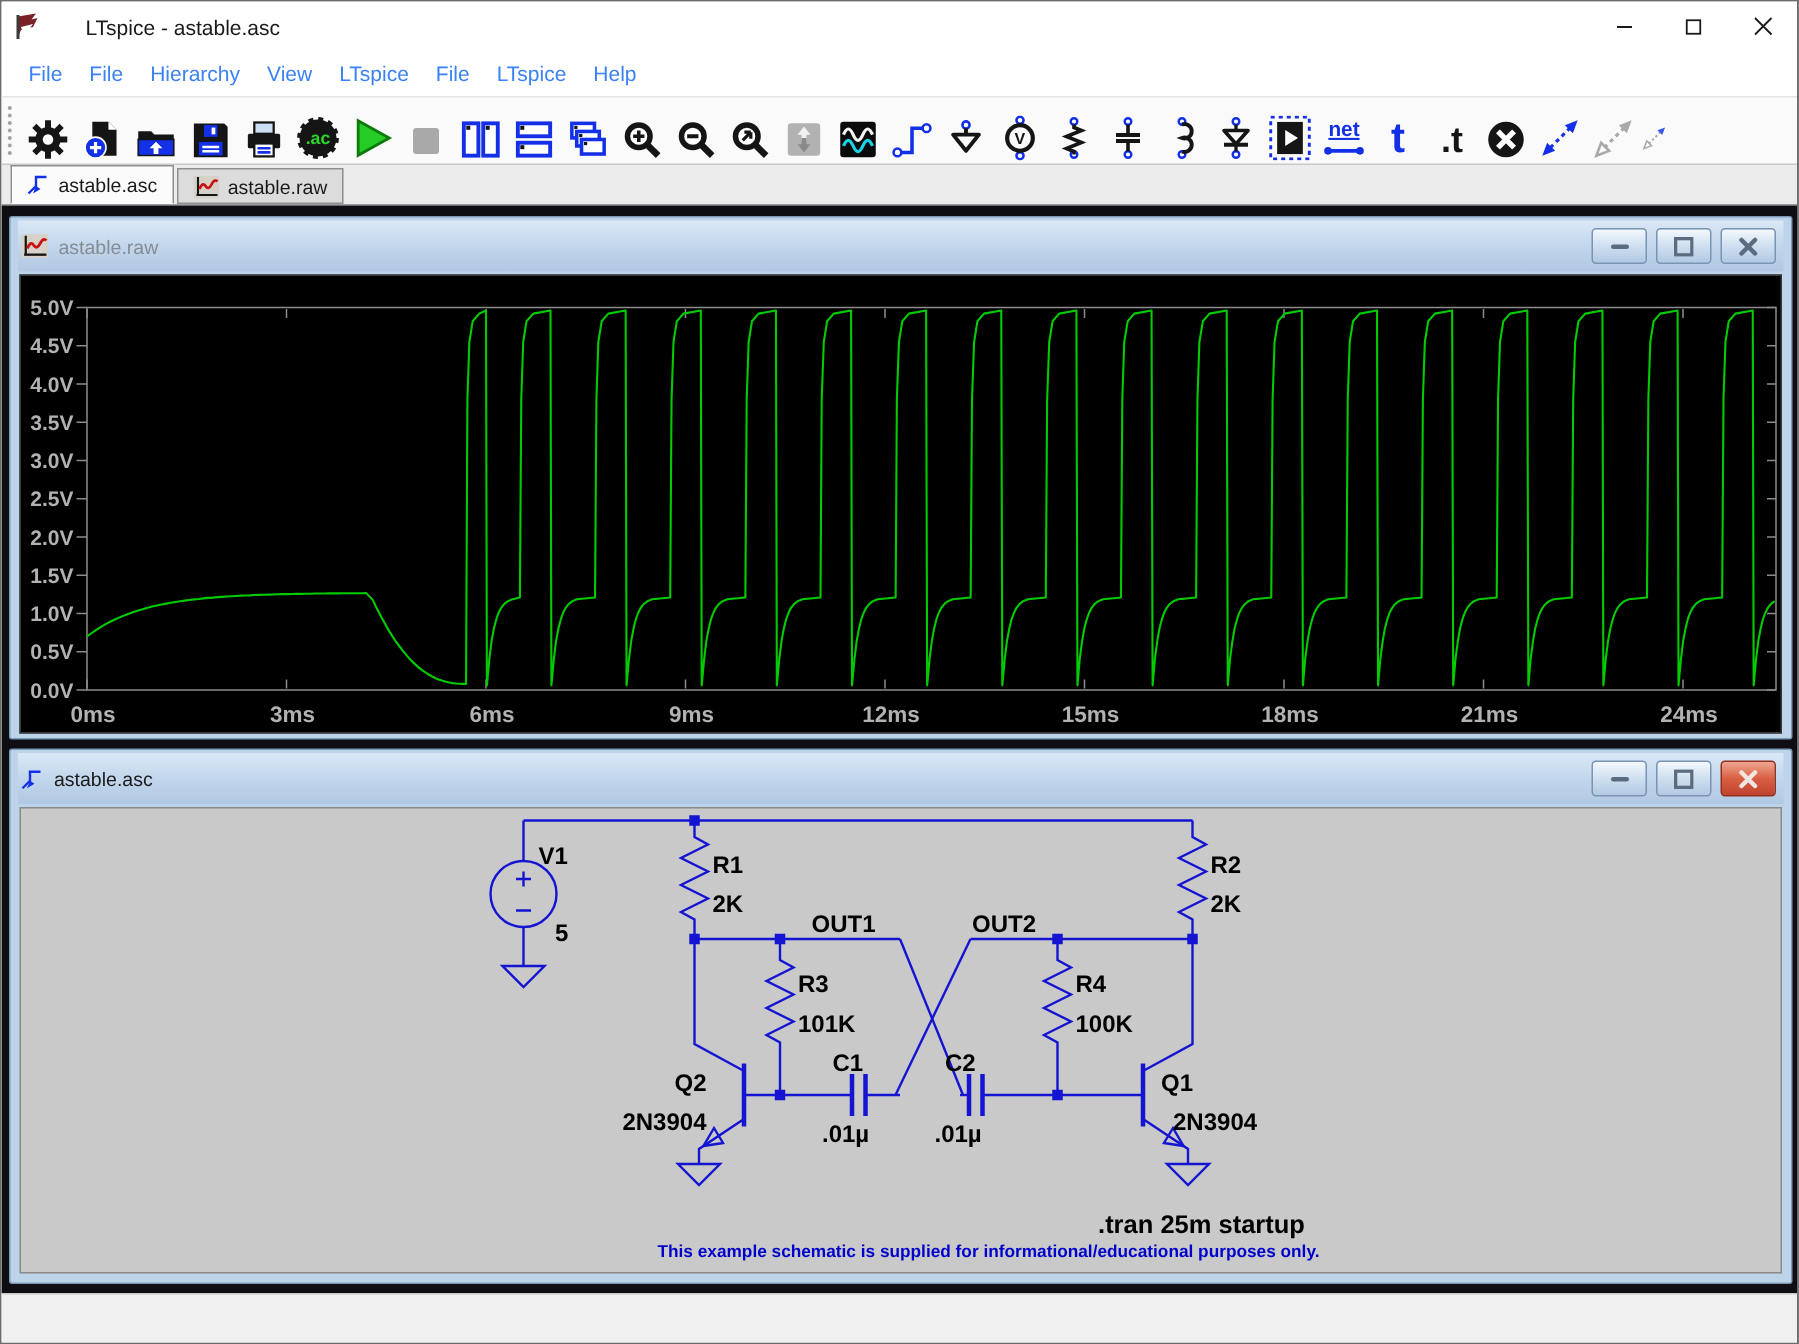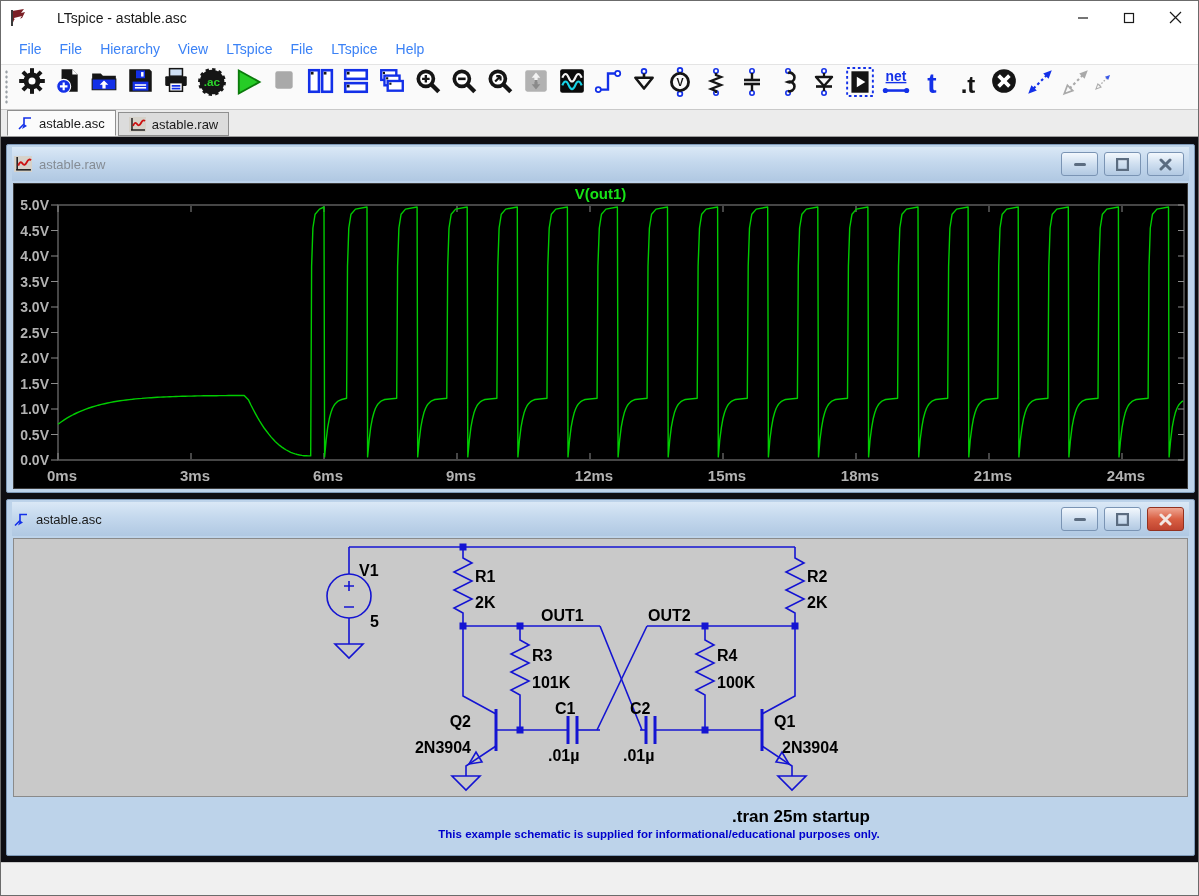--- a/index.html
+++ b/index.html
@@ -9,41 +9,41 @@
   #app-logo{margin-left:9px}
   .title-text{font-size:14px;margin-left:25px;color:#1a1a1a}
   .win-controls{margin-left:auto;display:flex;height:100%}
   .win-btn{width:46px;height:100%;display:flex;align-items:center;justify-content:center}
   
   #menubar{position:absolute;left:0;top:33px;width:100%;height:30px;background:#fff;display:flex;align-items:center;padding-left:9px;box-sizing:border-box}
   .menu-item{font-size:14px;padding:4px 9px;color:#3b82f6}
   
   #toolbar{position:absolute;left:0;top:63px;width:100%;height:46px;background:#fafafa;border-top:1px solid #e4e4e4;border-bottom:1px solid #c9c9c9;display:flex;align-items:center;box-sizing:border-box;overflow:hidden}
   .grip{width:7px;height:36px;margin:0 4px 0 2px;background-image:radial-gradient(circle,#9aa0a6 1px,transparent 1.5px);background-size:5px 5px;background-position:center}
-  .ticon{width:36px;height:40px;display:flex;align-items:flex-start;justify-content:center;flex:none}
+  .ticon{width:36px;height:40px;display:flex;align-items:flex-end;justify-content:center;flex:none}
   
   #tabbar{position:absolute;left:0;top:109px;width:100%;height:27px;background:#ececec;border-bottom:1px solid #9c9c9c;display:flex;align-items:flex-end;padding-left:6px;box-sizing:border-box}
   .tab{display:flex;align-items:center;gap:6px;font-size:13px;padding:0 10px;border:1px solid #8f8f8f;margin-right:2px;color:#1a1a1a}
   .tab.active{background:#fbfbfb;height:24px;border-bottom:1px solid #fbfbfb}
   .tab.inactive{background:#dcdcdc;height:22px}
   
   #mdi{position:absolute;left:0;top:136px;width:100%;height:725px;background:#0d0d12}
   .child{position:absolute;left:5px;width:1189px;background:#bdd3ea;border:1px solid #7e99b8;border-radius:2px;box-sizing:border-box}
   #wave-window{top:7px;height:349px}
   #schem-window{top:362px;height:357px}
   .child-title{height:34px;display:flex;align-items:center;margin:2px 5px 2px 5px;padding:0 2px;background:linear-gradient(180deg,#dae8f6 0%,#c4d8ed 45%,#b0c8e2 100%)}
   .child-title .label{font-size:13px;margin-left:7px}
   #wave-window .label{color:#858c94}
   #schem-window .label{color:#1a1a1a}
   .cap-btns{margin-left:auto;display:flex;gap:6px;padding-right:3px}
   .cap-btn{width:37px;height:24px;border:1px solid #7a94b4;border-radius:3px;background:linear-gradient(180deg,#f3f8fd,#cfdff0 50%,#b2c9e2);display:flex;align-items:center;justify-content:center;box-sizing:border-box}
   .cap-btn.red{background:linear-gradient(180deg,#efa692,#d95f43 50%,#bf4430);border-color:#93311f}
   .plot-wrap{position:relative;margin:0 6px;height:306px;background:#000;border:1px solid #3a3a3a;box-sizing:border-box}
   .trace-title{position:absolute;top:1px;left:0;right:0;text-align:center;color:#17e417;font-weight:bold;font-size:15px}
-  .schem-body{margin:0 6px;height:259px;background:#c9c9c9;border:1px solid #8a8a8a;box-sizing:border-box}
+  .schem-body{margin:0 6px;height:311px;background:#c9c9c9;border:1px solid #8a8a8a;box-sizing:border-box}
   
   #statusbar{position:absolute;left:0;top:861px;width:100%;height:35px;background:#f0f0f0;border-top:1px solid #c9c9c9;box-sizing:border-box}
   
   .w{stroke:#1414d2;stroke-width:1.6;fill:none}
   .wb{stroke:#1414d2;stroke-width:3;fill:none}
   .j{fill:#1414d2;stroke:none}
   .slabel{fill:#000;font-weight:bold;font-size:16px;font-family:"Liberation Sans",sans-serif}
   .sdir{fill:#000;font-weight:bold;font-size:17px}
   .snotice{fill:#0000cc;font-weight:bold;font-size:11.5px}
   #plot-svg text{font-family:"Liberation Sans",sans-serif}
@@ -461,21 +461,20 @@
           <line x1="1164" y1="225" x2="1170" y2="225" stroke="#8c8c8c"></line>
           <text x="35" y="230" fill="#b2b2b2" text-anchor="end" font-size="14" font-weight="bold">1.0V</text>
           <line x1="37" y1="250.5" x2="44" y2="250.5" stroke="#8c8c8c"></line>
           <line x1="1164" y1="250.5" x2="1170" y2="250.5" stroke="#8c8c8c"></line>
           <text x="35" y="255.5" fill="#b2b2b2" text-anchor="end" font-size="14" font-weight="bold">0.5V</text>
           <line x1="37" y1="276" x2="44" y2="276" stroke="#8c8c8c"></line>
           <line x1="1164" y1="276" x2="1170" y2="276" stroke="#8c8c8c"></line>
           <text x="35" y="281" fill="#b2b2b2" text-anchor="end" font-size="14" font-weight="bold">0.0V</text>
           <polyline points="44.0,240.3 47.1,238.0 50.2,235.9 53.3,233.9 56.4,232.1 59.5,230.5 62.6,229.0 65.7,227.6 68.8,226.3 71.9,225.1 75.0,224.0 78.1,223.0 81.2,222.1 84.3,221.2 87.4,220.4 90.5,219.7 93.6,219.0 96.8,218.4 99.9,217.8 103.0,217.3 106.1,216.8 109.2,216.4 112.3,216.0 115.4,215.6 118.5,215.3 121.6,214.9 124.7,214.6 127.8,214.4 130.9,214.1 134.0,213.9 137.1,213.7 140.2,213.5 143.3,213.3 146.4,213.1 149.5,213.0 152.6,212.9 155.7,212.7 158.8,212.6 161.9,212.5 165.0,212.4 168.1,212.3 171.2,212.2 174.3,212.1 177.4,212.1 180.5,212.0 183.6,211.9 186.7,211.9 189.8,211.8 192.9,211.8 196.1,211.7 199.2,211.7 202.3,211.7 205.4,211.6 208.5,211.6 211.6,211.6 214.7,211.5 217.8,211.5 220.9,211.5 224.0,211.5 227.1,211.5 230.2,211.4 234.6,216.1 236.8,220.8 239.1,225.2 241.3,229.4 243.5,233.4 245.7,237.1 247.9,240.6 250.1,244.0 252.4,247.0 254.6,249.9 256.8,252.6 259.0,255.1 261.2,257.4 263.4,259.4 265.6,261.4 267.9,263.1 270.1,264.6 272.3,266.0 274.5,267.2 276.7,268.3 278.9,269.2 281.2,269.9 283.4,270.5 285.6,271.0 287.8,271.4 290.0,271.7 292.2,271.8 294.5,271.9 296.7,271.9 297.6,82.2 298.9,44.0 301.1,30.2 305.5,25.1 310.0,23.0 310.6,272.9 312.2,255.6 313.7,243.4 315.3,234.8 316.9,228.8 318.4,224.5 320.0,221.5 321.5,219.4 323.1,217.9 324.6,216.8 326.2,216.1 327.7,215.5 332.6,214.3 333.5,82.2 334.8,44.0 337.0,30.2 341.5,25.1 353.0,23.0 353.6,272.9 355.2,255.6 356.7,243.4 358.3,234.8 359.9,228.8 361.4,224.5 363.0,221.5 364.5,219.4 366.1,217.9 367.6,216.8 369.2,216.1 370.7,215.5 382.7,214.3 383.6,82.2 384.9,44.0 387.1,30.2 391.5,25.1 403.1,23.0 403.7,272.9 405.3,255.6 406.8,243.4 408.4,234.8 409.9,228.8 411.5,224.5 413.0,221.5 414.6,219.4 416.2,217.9 417.7,216.8 419.3,216.1 420.8,215.5 432.8,214.3 433.7,82.2 435.0,44.0 437.2,30.2 441.6,25.1 453.2,23.0 453.8,272.9 455.4,255.6 456.9,243.4 458.5,234.8 460.0,228.8 461.6,224.5 463.1,221.5 464.7,219.4 466.2,217.9 467.8,216.8 469.3,216.1 470.9,215.5 482.9,214.3 483.8,82.2 485.1,44.0 487.3,30.2 491.7,25.1 503.3,23.0 503.9,272.9 505.5,255.6 507.0,243.4 508.6,234.8 510.1,228.8 511.7,224.5 513.2,221.5 514.8,219.4 516.3,217.9 517.9,216.8 519.4,216.1 521.0,215.5 533.0,214.3 533.8,82.2 535.2,44.0 537.4,30.2 541.8,25.1 553.4,23.0 554.0,272.9 555.6,255.6 557.1,243.4 558.7,234.8 560.2,228.8 561.8,224.5 563.3,221.5 564.9,219.4 566.4,217.9 568.0,216.8 569.5,216.1 571.1,215.5 583.1,214.3 583.9,82.2 585.3,44.0 587.5,30.2 591.9,25.1 603.4,23.0 604.1,272.9 605.7,255.6 607.2,243.4 608.8,234.8 610.3,228.8 611.9,224.5 613.4,221.5 615.0,219.4 616.5,217.9 618.1,216.8 619.6,216.1 621.2,215.5 633.1,214.3 634.0,82.2 635.4,44.0 637.6,30.2 642.0,25.1 653.5,23.0 654.2,272.9 655.8,255.6 657.3,243.4 658.9,234.8 660.4,228.8 662.0,224.5 663.5,221.5 665.1,219.4 666.6,217.9 668.2,216.8 669.7,216.1 671.3,215.5 683.2,214.3 684.1,82.2 685.5,44.0 687.7,30.2 692.1,25.1 703.6,23.0 704.3,272.9 705.8,255.6 707.4,243.4 708.9,234.8 710.5,228.8 712.1,224.5 713.6,221.5 715.2,219.4 716.7,217.9 718.3,216.8 719.8,216.1 721.4,215.5 733.3,214.3 734.2,82.2 735.5,44.0 737.8,30.2 742.2,25.1 753.7,23.0 754.4,272.9 755.9,255.6 757.5,243.4 759.0,234.8 760.6,228.8 762.1,224.5 763.7,221.5 765.2,219.4 766.8,217.9 768.4,216.8 769.9,216.1 771.5,215.5 783.4,214.3 784.3,82.2 785.6,44.0 787.9,30.2 792.3,25.1 803.8,23.0 804.5,272.9 806.0,255.6 807.6,243.4 809.1,234.8 810.7,228.8 812.2,224.5 813.8,221.5 815.3,219.4 816.9,217.9 818.4,216.8 820.0,216.1 821.5,215.5 833.5,214.3 834.4,82.2 835.7,44.0 838.0,30.2 842.4,25.1 853.9,23.0 854.6,272.9 856.1,255.6 857.7,243.4 859.2,234.8 860.8,228.8 862.3,224.5 863.9,221.5 865.4,219.4 867.0,217.9 868.5,216.8 870.1,216.1 871.6,215.5 883.6,214.3 884.5,82.2 885.8,44.0 888.0,30.2 892.5,25.1 904.0,23.0 904.7,272.9 906.2,255.6 907.8,243.4 909.3,234.8 910.9,228.8 912.4,224.5 914.0,221.5 915.5,219.4 917.1,217.9 918.6,216.8 920.2,216.1 921.7,215.5 933.7,214.3 934.6,82.2 935.9,44.0 938.1,30.2 942.6,25.1 954.1,23.0 954.8,272.9 956.3,255.6 957.9,243.4 959.4,234.8 961.0,228.8 962.5,224.5 964.1,221.5 965.6,219.4 967.2,217.9 968.7,216.8 970.3,216.1 971.8,215.5 983.8,214.3 984.7,82.2 986.0,44.0 988.2,30.2 992.7,25.1 1004.2,23.0 1004.9,272.9 1006.4,255.6 1008.0,243.4 1009.5,234.8 1011.1,228.8 1012.6,224.5 1014.2,221.5 1015.7,219.4 1017.3,217.9 1018.8,216.8 1020.4,216.1 1021.9,215.5 1033.9,214.3 1034.8,82.2 1036.1,44.0 1038.3,30.2 1042.8,25.1 1054.3,23.0 1054.9,272.9 1056.5,255.6 1058.0,243.4 1059.6,234.8 1061.2,228.8 1062.7,224.5 1064.3,221.5 1065.8,219.4 1067.4,217.9 1068.9,216.8 1070.5,216.1 1072.0,215.5 1084.0,214.3 1084.9,82.2 1086.2,44.0 1088.4,30.2 1092.8,25.1 1104.4,23.0 1105.0,272.9 1106.6,255.6 1108.1,243.4 1109.7,234.8 1111.2,228.8 1112.8,224.5 1114.3,221.5 1115.9,219.4 1117.5,217.9 1119.0,216.8 1120.6,216.1 1122.1,215.5 1134.1,214.3 1135.0,82.2 1136.3,44.0 1138.5,30.2 1142.9,25.1 1154.5,23.0 1155.1,272.9 1156.7,255.6 1158.2,243.4 1159.8,234.8 1161.3,228.8 1162.9,224.5 1164.4,221.5 1166.0,219.4 1167.5,217.9 1169.1,216.8" fill="none" stroke="#00cc00" stroke-width="1.4" stroke-linejoin="round"></polyline>
         </svg>
-      <div class="trace-title">V(out1)</div>
     </div>
   </div>
 
   <div class="child" id="schem-window">
     <div class="child-title">
       <svg width="15" height="15" viewBox="0 0 15 14">
         <polyline points="1,13 6,8 6,2 13,2" fill="none" stroke="#1330e8" stroke-width="1.6"></polyline>
         <polygon points="4,13 9,10 6,8" fill="#1330e8"></polygon>
         </svg>
       <span class="label">astable.asc</span>

